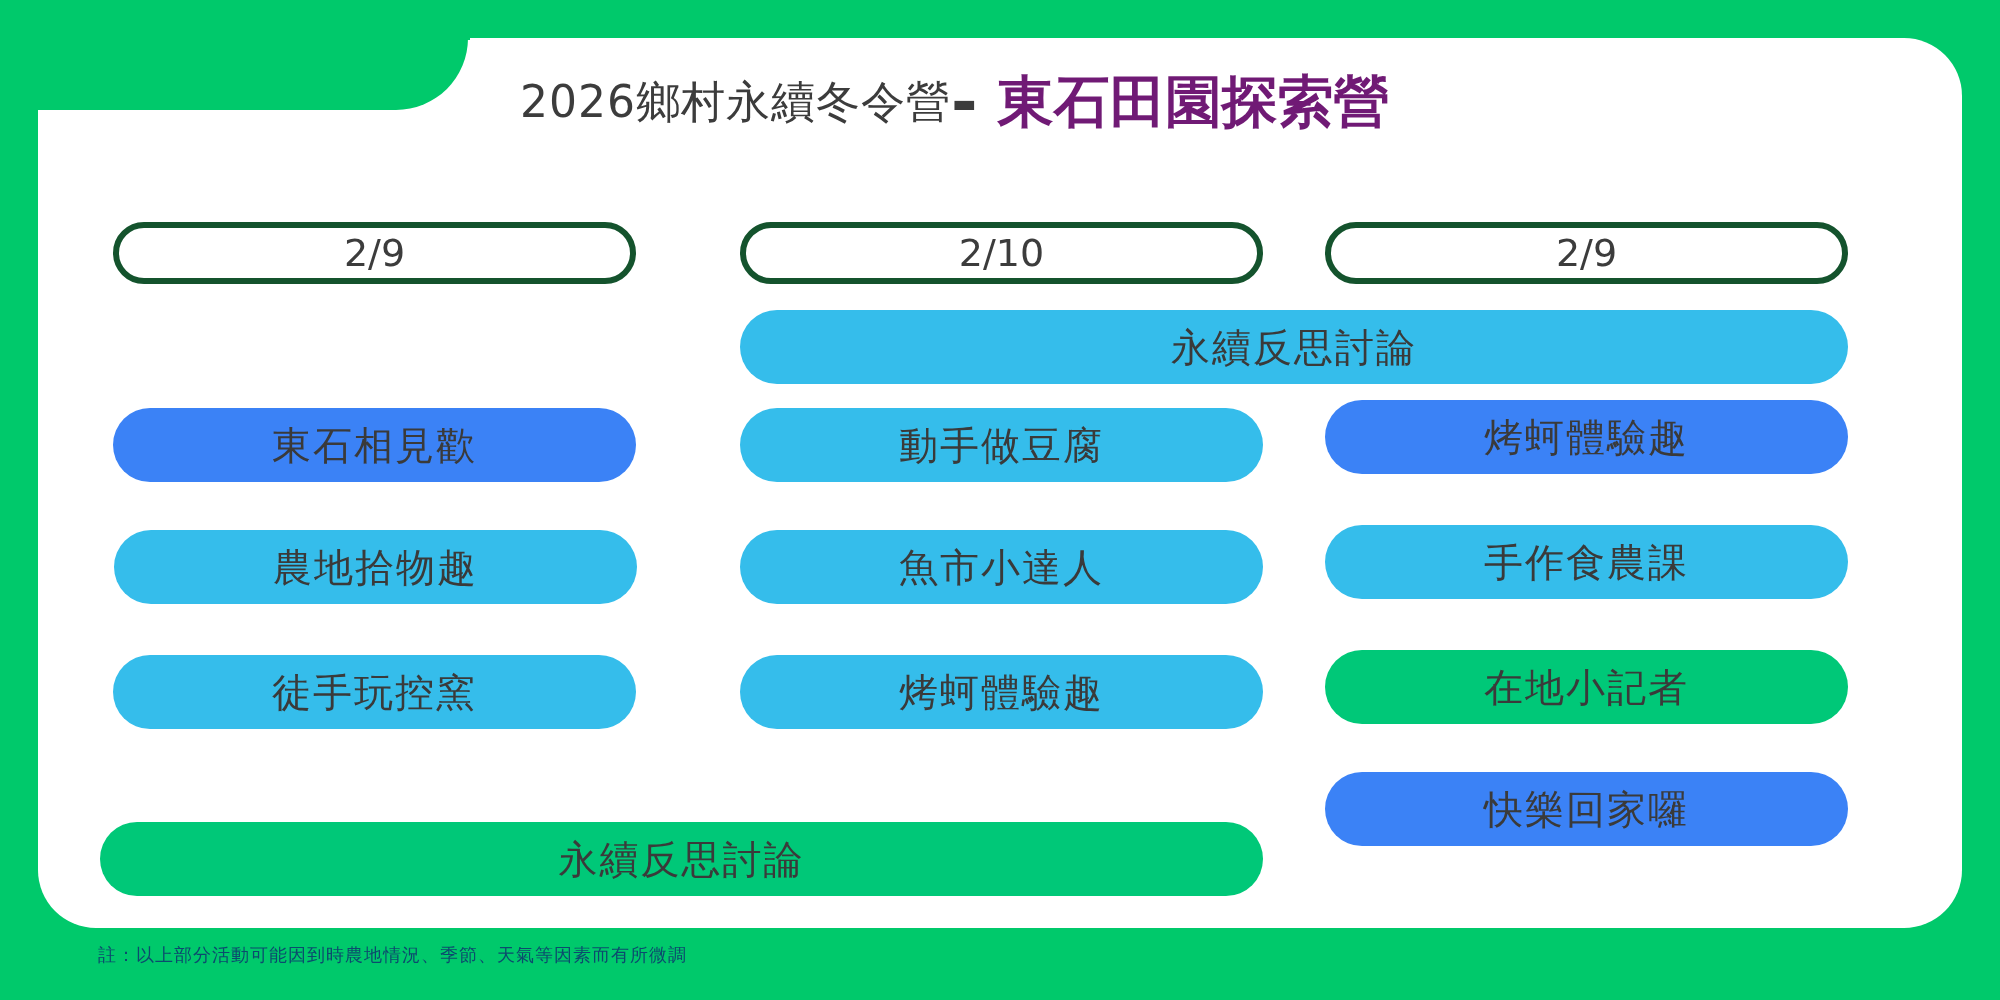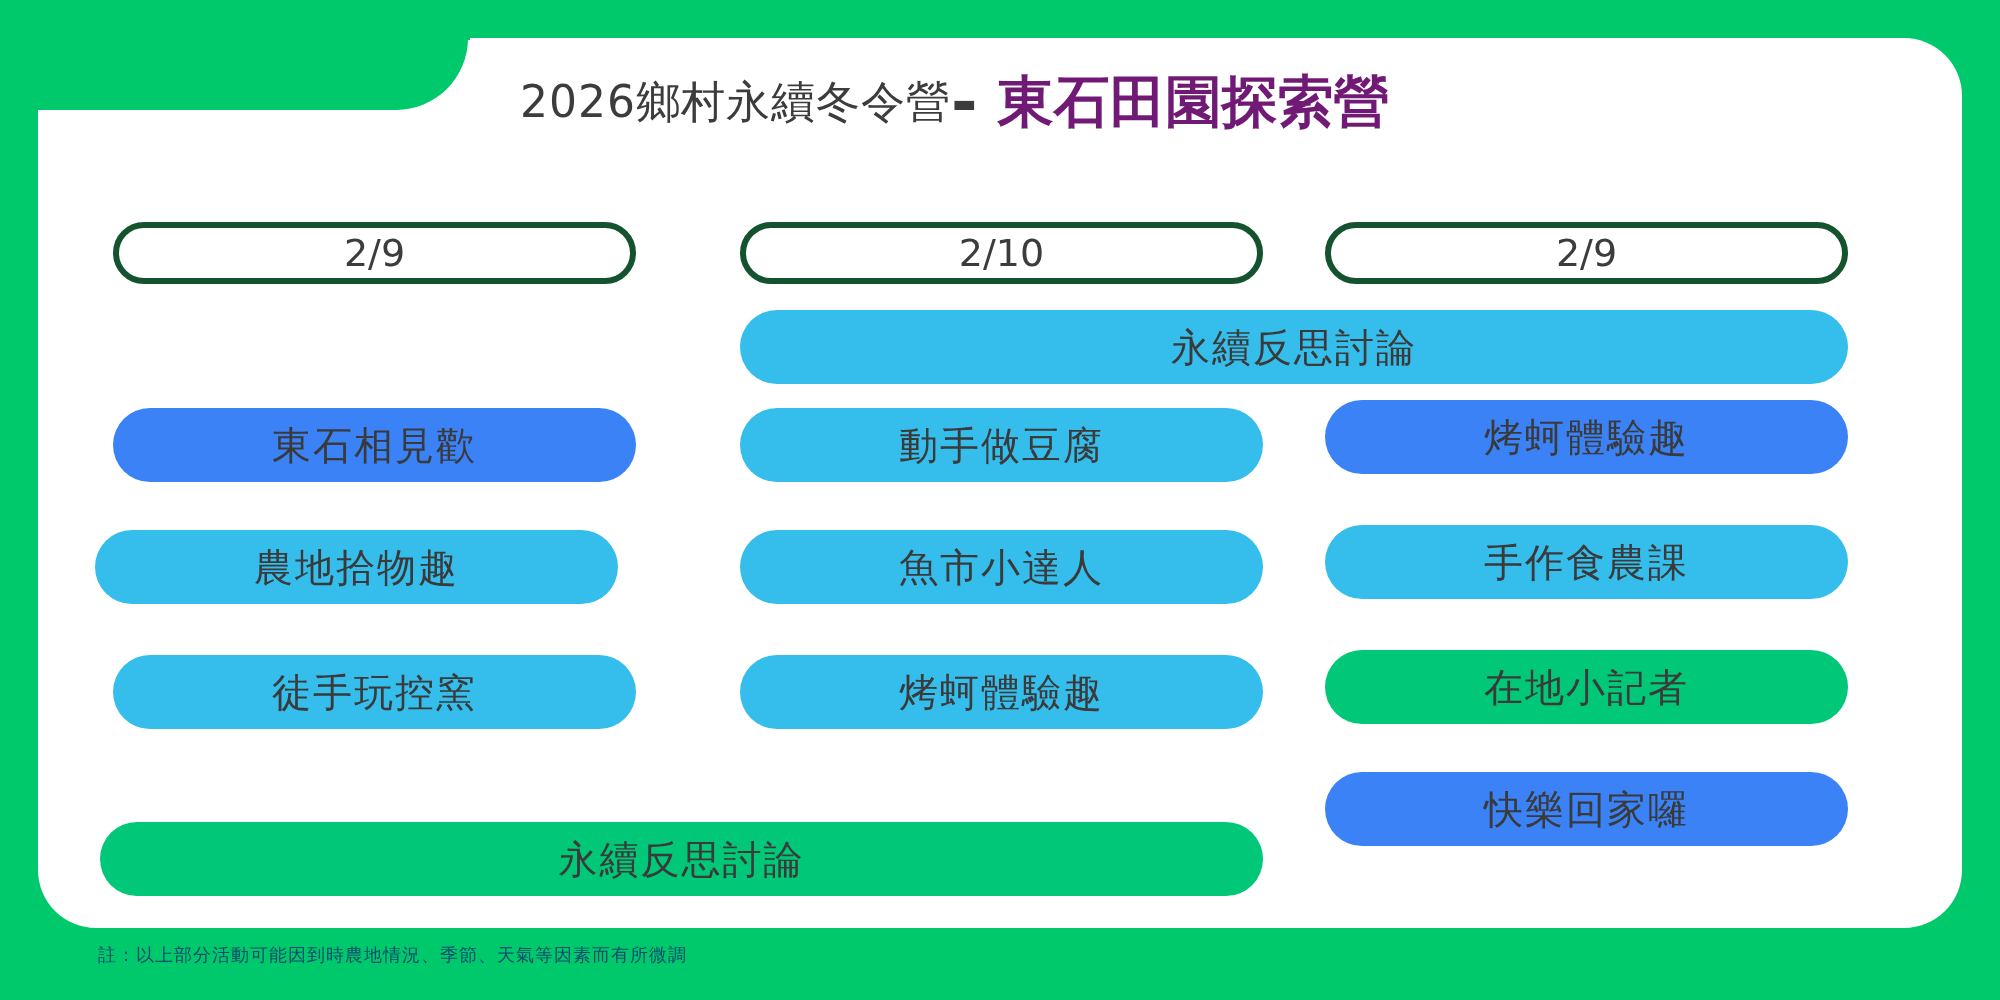--- a/index.html
+++ b/index.html
@@ -144,21 +144,21 @@
 <div class="pill c-yellow" style="left:113px;width:523px;top:408px;">
   <span class="pill-label">東石相見歡</span>
 </div>
 <div class="pill c-blue" style="left:740px;width:523px;top:408px;">
   <span class="pill-label">動手做豆腐</span>
 </div>
 <div class="pill c-yellow" style="left:1325px;width:523px;top:400px;">
   <span class="pill-label">烤蚵體驗趣</span>
 </div>
 
-<div class="pill c-blue" style="left:95px;width:523px;top:530px;">
+<div class="pill c-blue" style="left:114px;width:523px;top:530px;">
   <span class="pill-label">農地拾物趣</span>
 </div>
 <div class="pill c-blue" style="left:740px;width:523px;top:530px;">
   <span class="pill-label">魚市小達人</span>
 </div>
 <div class="pill c-blue" style="left:1325px;width:523px;top:525px;">
   <span class="pill-label">手作食農課</span>
 </div>
 
 <div class="pill c-blue" style="left:113px;width:523px;top:655px;">

